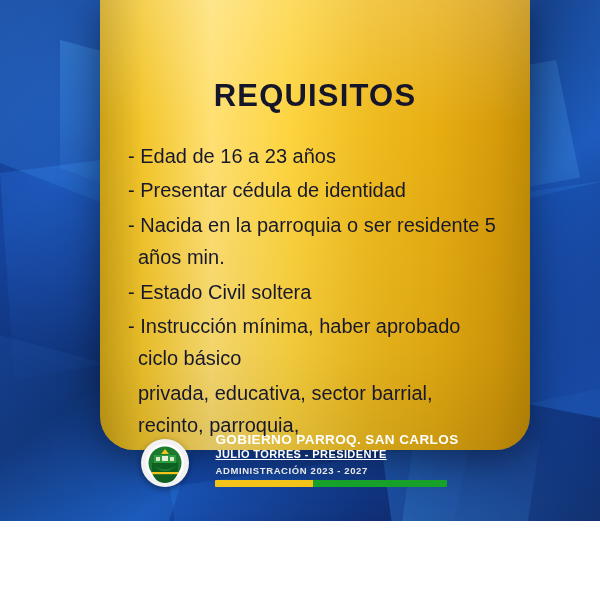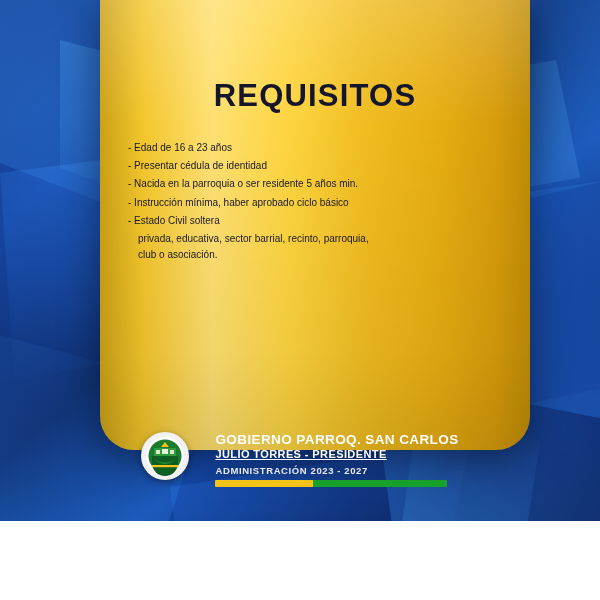--- a/index.html
+++ b/index.html
@@ -98,42 +98,42 @@
     color: #15162a;
     font-family: "Liberation Sans", sans-serif;
   }
   .req-list {
     position: relative;
     z-index: 2;
     margin: 26px 28px 0 28px;
     padding: 0;
     list-style: none;
     color: #17182c;
-    font-size: 10px;
+    font-size: 20px;
     line-height: 1.62;
   }
   .req-list li {
     margin-bottom: 2px;
     padding-left: 10px;
     text-indent: -10px;
   }
   .req-list li .cont {
     display: block;
     text-indent: 0;
     padding-left: 0;
   }
 
   
   .footer {
     position: absolute;
     left: 0;
     right: 0;
     bottom: 34px;
     display: flex;
-    align-items: flex-start;
+    align-items: flex-end;
     justify-content: center;
     gap: 26px;
   }
   .crest {
     width: 48px;
     height: 48px;
     border-radius: 50%;
     background: #f2f2f2;
     display: flex;
     align-items: center;
@@ -199,24 +199,24 @@
       <li>
         <span>- Edad de 16 a 23 años</span>
       </li>
       <li>
         <span>- Presentar cédula de identidad</span>
       </li>
       <li>
         <span>- Nacida en la parroquia o ser residente 5 años min.</span>
       </li>
       <li>
+        <span>- Estado Civil soltera</span>
+      </li>
+      <li>
         <span>- Instrucción mínima, haber aprobado ciclo básico</span>
-      </li>
-      <li>
-        <span>- Estado Civil soltera</span>
       </li>
       <li>
         <span class="cont">privada, educativa, sector barrial, recinto, parroquia,</span>
         <span class="cont">club o asociación.</span>
       </li>
     </ul>
   </div>
 
   <div class="footer">
     <div class="crest">

